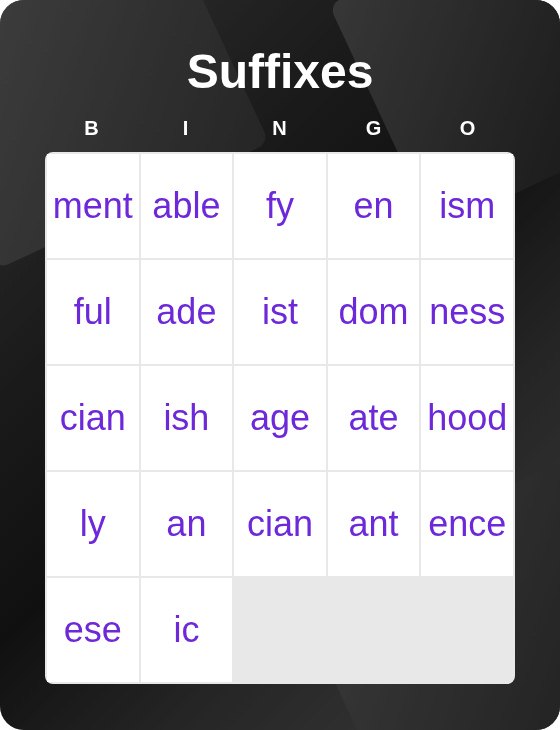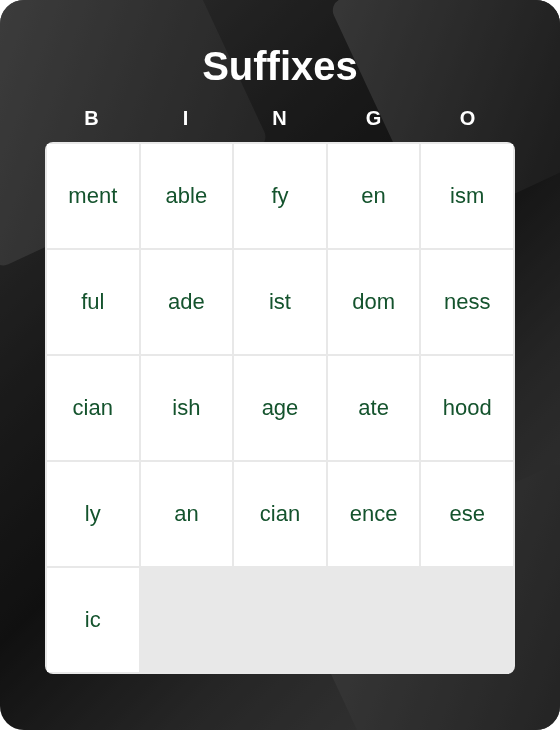--- a/index.html
+++ b/index.html
@@ -67,21 +67,21 @@
       position: relative;
       z-index: 10;
       padding: 44px 44px 44px 44px;
       display: flex;
       flex-direction: column;
       align-items: center;
       height: 100%;
     }
     .title {
       color: #fff;
-      font-size: 40px;
+      font-size: 48px;
       font-weight: 700;
       text-align: left;
       margin-bottom: 18px;
     }
     .headers {
       display: grid;
       grid-template-columns: repeat(5, 1fr);
       width: 470px;
       margin-bottom: 12px;
     }
@@ -101,22 +101,22 @@
       overflow: hidden;
       gap: 2px;
       padding: 2px;
     }
     .cell {
       background: #fff;
       display: flex;
       align-items: center;
       justify-content: center;
       height: 104px;
-      font-size: 22px;
-      color: #14532d;
+      font-size: 36px;
+      color: #6d28d9;
       font-weight: 400;
     }
   </style>
 </head>
 <body>
 
 <div class="card">
   <div class="bg-key1"></div>
   <div class="bg-key3"></div>
   <div class="bg-red"></div>
@@ -143,18 +143,19 @@
       <div class="cell">dom</div>
       <div class="cell">ness</div>
       <div class="cell">cian</div>
       <div class="cell">ish</div>
       <div class="cell">age</div>
       <div class="cell">ate</div>
       <div class="cell">hood</div>
       <div class="cell">ly</div>
       <div class="cell">an</div>
       <div class="cell">cian</div>
+      <div class="cell">ant</div>
       <div class="cell">ence</div>
       <div class="cell">ese</div>
       <div class="cell">ic</div>
     </div>
   </div>
 </div>
 
 </body></html>

